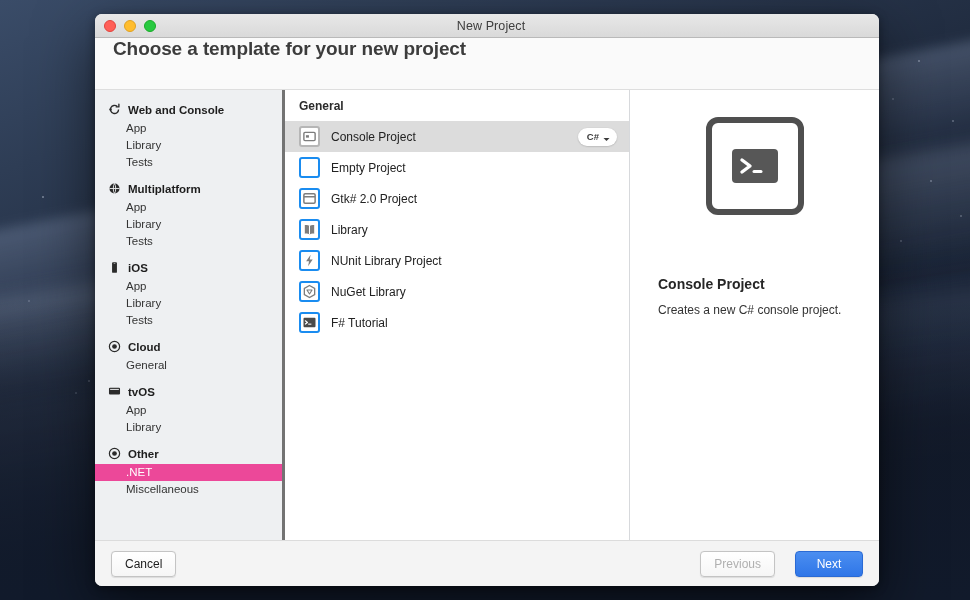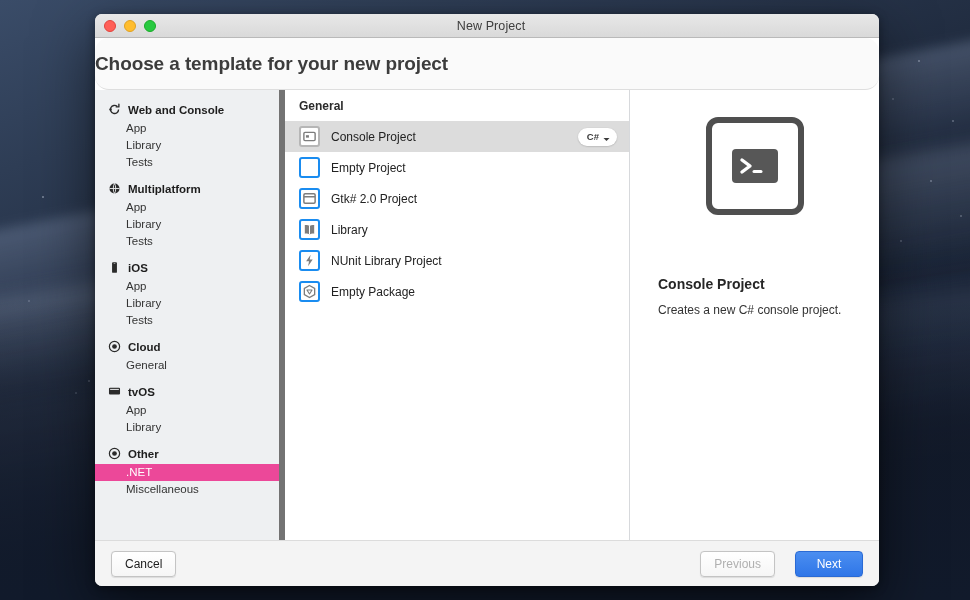--- a/index.html
+++ b/index.html
@@ -81,36 +81,36 @@
     position: absolute; left: 8px; right: 0; text-align: center;
     font-size: 12.5px; color: #3d3d3d; font-weight: 400;
     letter-spacing: .1px;
   }
 
   
   #header {
     flex: 0 0 52px;
     background: #fafafa;
     border-bottom: 1px solid #dedede;
-    display: flex; align-items: center;
-    border-radius: 14px;
+    display: flex; align-items: flex-start;
+    padding-left: 18px;
   }
   #header-title {
     font-size: 19px; font-weight: bold; color: #3c3c3c;
     letter-spacing: -.1px;
   }
 
   
   #body { flex: 1 1 auto; display: flex; min-height: 0; }
 
   
   #sidebar {
     flex: 0 0 190px;
     background: #eef0f2;
-    border-right: 6px solid #737373;
+    border-right: 3px solid #737373;
     padding-top: 9px;
     overflow: hidden;
     position: relative;
   }
   .cat {
     display: flex; align-items: center;
     padding: 0 0 0 12px;
     height: 21px;
     margin-top: 7px;
   }
@@ -377,21 +377,31 @@
               </span>
               <span class="tpl-label">NUnit Library Project</span>
             </div>
             <div class="tpl">
               <span class="tpl-icon blue">
                 <svg xmlns="http://www.w3.org/2000/svg" width="15" height="15" viewBox="0 0 16 16">
                   <path d="M8 1.6l5.5 3.2v6.4L8 14.4 2.5 11.2V4.8z" fill="none" stroke="#7d7d7d" stroke-width="1.4"></path>
                   <path d="M5.3 6.4h5.4L8 10.6z" fill="none" stroke="#7d7d7d" stroke-width="1.2" stroke-linejoin="round"></path>
                 </svg>
               </span>
-              <span class="tpl-label">Empty Package</span>
+              <span class="tpl-label">NuGet Library</span>
+            </div>
+            <div class="tpl">
+              <span class="tpl-icon blue">
+                <svg xmlns="http://www.w3.org/2000/svg" width="15" height="15" viewBox="0 0 16 16">
+                  <rect x="1.6" y="3" width="12.8" height="10" rx="1" fill="#4a4a4a"></rect>
+                  <path d="M3.6 6.2l2.2 1.7-2.2 1.7" fill="none" stroke="#ffffff" stroke-width="1.3" stroke-linecap="round" stroke-linejoin="round"></path>
+                  <rect x="6.6" y="9.2" width="3.4" height="1.1" fill="#ffffff"></rect>
+                </svg>
+              </span>
+              <span class="tpl-label">F# Tutorial</span>
             </div>
           </div>
       </div>
 
       <div id="preview">
         <div id="preview-art">
           <svg width="100" height="100" viewBox="0 0 100 100">
             <rect x="4" y="4" width="92" height="92" rx="9" ry="9" fill="#ffffff" stroke="#4f4f4f" stroke-width="6"></rect>
             <rect x="27" y="33" width="46" height="34" rx="4" ry="4" fill="#575757"></rect>
             <path d="M37 44 L45 50 L37 56" fill="none" stroke="#ffffff" stroke-width="3.4" stroke-linecap="round" stroke-linejoin="round"></path>

